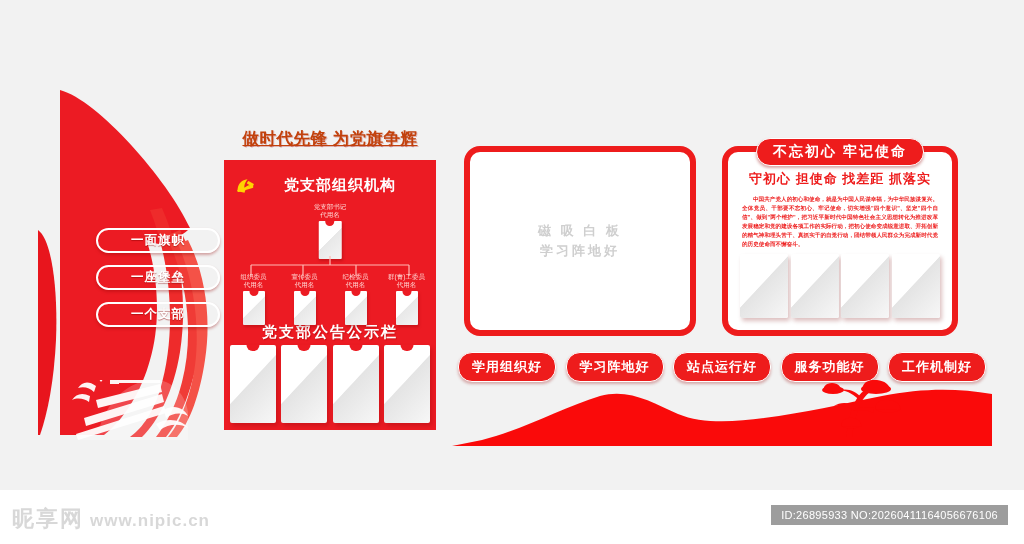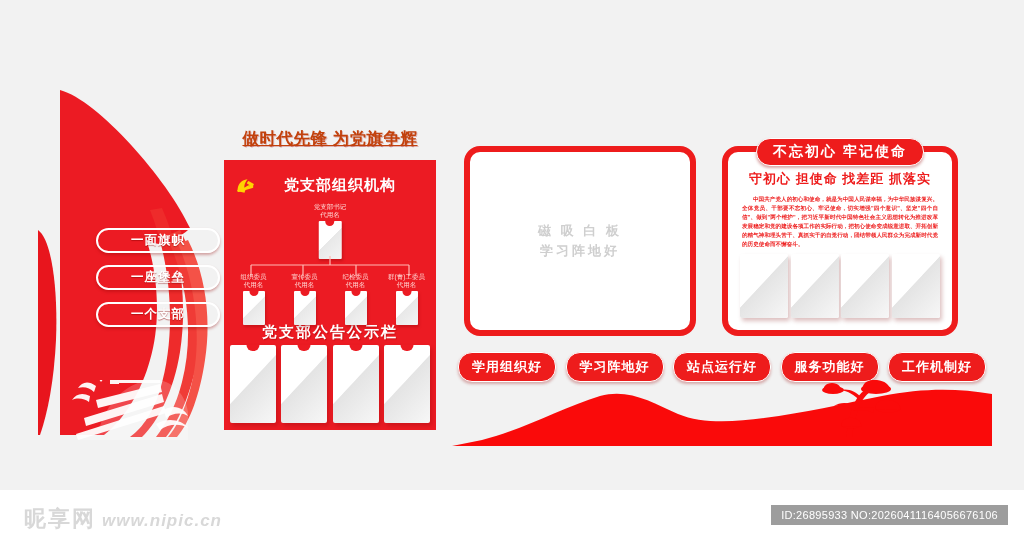--- a/index.html
+++ b/index.html
@@ -123,25 +123,25 @@
     white-space:nowrap;border:1.5px solid #ffffff;
     box-shadow:0 2px 3px rgba(150,0,0,.30);
   }
 
   
   .mountain{position:absolute;left:452px;top:380px;width:540px;height:70px;}
 
   
   .footer{position:absolute;left:0;top:490px;width:1024px;height:54px;background:#ffffff;}
   .wm{
-    position:absolute;left:24px;top:14px;display:flex;align-items:baseline;gap:6px;
+    position:absolute;left:12px;top:14px;display:flex;align-items:baseline;gap:6px;
     color:#d8d8d8;font-weight:bold;
   }
   .wm-cn{font-size:22px;letter-spacing:2px;-webkit-text-stroke:0;}
-  .wm-url{font-size:17px;font-style:italic;letter-spacing:1px;}
+  .wm-url{font-size:17px;letter-spacing:1px;}
   .idtag{
     position:absolute;right:16px;top:15px;background:#9d9d9d;color:#ffffff;
     font-size:11px;padding:4px 10px;letter-spacing:.3px;white-space:nowrap;
   }
 </style>
 </head>
 <body>
 
 <div class="stage">
 

